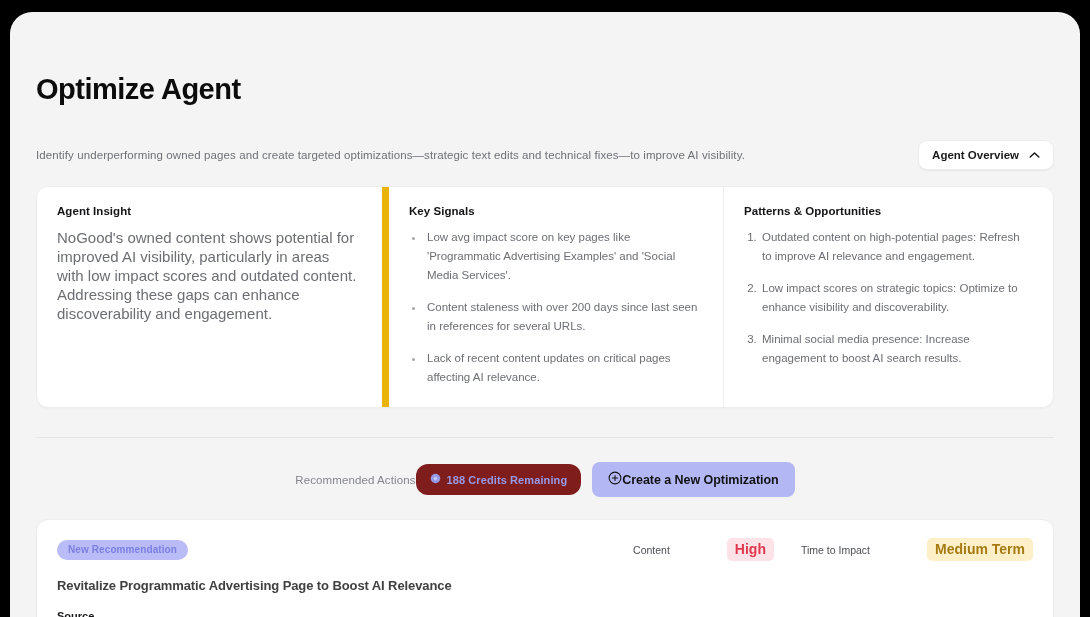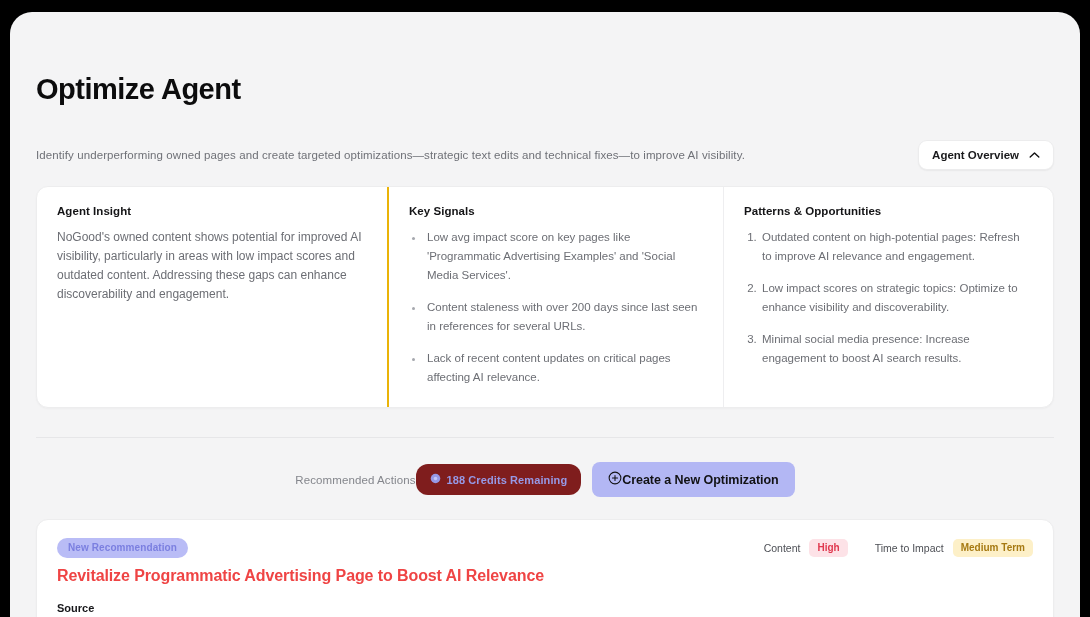--- a/index.html
+++ b/index.html
@@ -88,34 +88,34 @@
     border-radius: 12px;
     display: flex;
     min-height: 178px;
     box-shadow: 0 1px 2px rgba(16,17,20,0.03);
   }
 
   .col {
     padding: 18px 22px 20px 20px;
     flex: 0 0 auto;
   }
-  .col-1 { width: 352px; border-right: 2px solid #eab308; }
+  .col-1 { width: 352px; border-right: 7px solid #eab308; }
   .col-2 { width: 335px; border-right: 1px solid #eeeef0; }
   .col-3 { width: 329px; }
 
   .col-heading {
     font-size: 11.5px;
     font-weight: 700;
     color: #141416;
     margin-bottom: 11px;
     letter-spacing: 0.05px;
   }
 
   .col-body {
-    font-size: 12px;
+    font-size: 15px;
     line-height: 19px;
     color: #6c6e74;
   }
 
   ul.signals, ol.patterns {
     margin: 0;
     padding-left: 15px;
     font-size: 11.5px;
     line-height: 19px;
     color: #6c6e74;
@@ -217,32 +217,33 @@
     display: flex;
     align-items: center;
     gap: 9px;
     font-size: 10.5px;
     color: #4d4f55;
   }
   .meta .meta-label { color: #4d4f55; }
   .pill {
     border-radius: 5px;
     padding: 3px 8px 4px 8px;
-    font-size: 10px;
-    font-weight: 700;
+    font-size: 14px;
+    font-weight: 700;
+    margin-left: 48px;
   }
   .pill-high { background: #fde2e7; color: #e0384f; }
   .pill-medium { background: #fdf0c8; color: #a67a12; }
   .meta-gap { width: 9px; }
 
   .rec-title {
-    margin-top: 9px;
-    font-size: 16px;
-    font-weight: 700;
-    color: #ef4444;
+    margin-top: 17px;
+    font-size: 13px;
+    font-weight: 700;
+    color: #404040;
     letter-spacing: -0.1px;
   }
 
   .field-label {
     margin-top: 17px;
     font-size: 11px;
     font-weight: 700;
     color: #17171a;
   }
 

